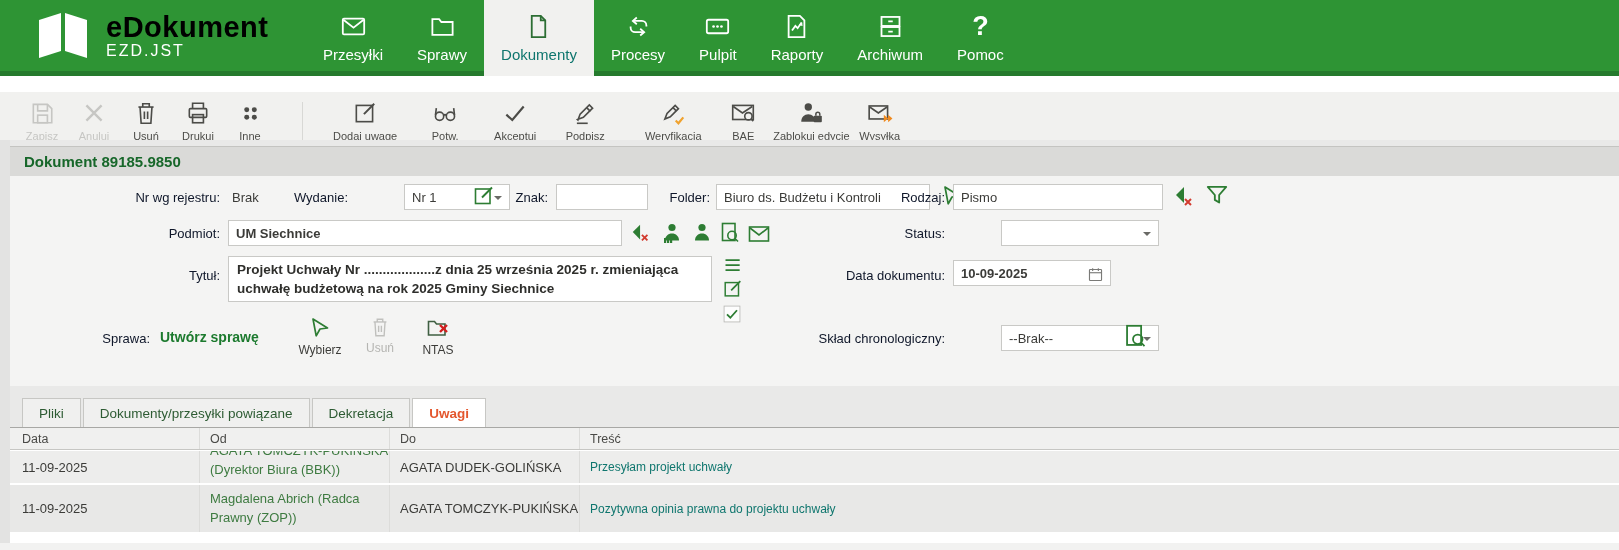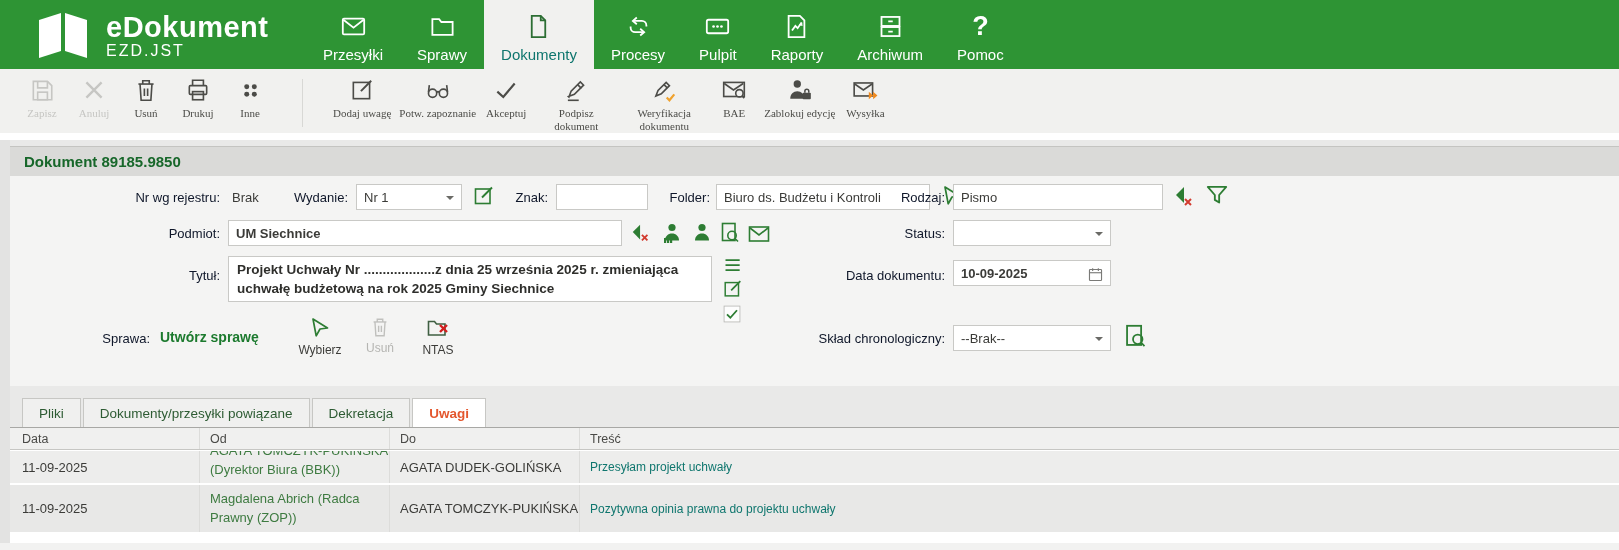--- a/index.html
+++ b/index.html
@@ -4,33 +4,33 @@
 <style>
   html,body{margin:0;padding:0;background:#fff;}
   #app{position:relative;width:1619px;height:550px;overflow:hidden;
        font-family:"Liberation Sans",sans-serif;background:#fff;}
   svg{display:block;}
 
   
   .topnav{position:absolute;top:0;left:0;width:100%;height:76px;background:#2e9434;}
   .nav-underline{position:absolute;top:71px;left:0;width:100%;height:5px;background:#257a2d;}
   .logo{position:absolute;left:34px;top:10px;display:flex;align-items:center;gap:14px;z-index:3;}
-  .logo-title{color:#ffffff;font-size:29px;font-weight:bold;line-height:30px;letter-spacing:.5px;}
+  .logo-title{color:#000000;font-size:29px;font-weight:bold;line-height:30px;letter-spacing:.5px;}
   .logo-sub{color:#fff;font-size:16px;letter-spacing:2px;line-height:18px;}
   .nav{position:absolute;left:306px;top:0;height:76px;display:flex;z-index:2;}
   .nav-item{height:76px;padding:0 17px;display:flex;flex-direction:column;align-items:center;
             justify-content:center;gap:6px;color:#fff;font-size:15px;cursor:pointer;}
   .nav-item svg{width:27px;height:27px;color:#fff;}
   .nav-item .q{font-size:27px;font-weight:bold;line-height:27px;}
   .nav-item.active{background:#f1f1ef;color:#0f766e;}
   .nav-item.active svg{color:#2c6e33;}
 
   
-  .toolbar{position:absolute;top:69px;left:0;width:100%;height:64px;background:#f1f1ef;
-           display:flex;align-items:flex-start;padding:8px 0 0 16px;box-sizing:border-box;font-family:Liberation Serif, serif;}
+  .toolbar{position:absolute;top:92px;left:0;width:100%;height:64px;background:#f1f1ef;
+           display:flex;align-items:flex-start;padding:8px 0 0 16px;box-sizing:border-box;}
   .tool{display:flex;flex-direction:column;align-items:center;gap:4px;margin:0 4px;
         min-width:44px;max-width:80px;color:#4c4c48;font-size:11px;text-align:center;
         line-height:1.15;cursor:pointer;}
   .tool svg{width:26px;height:26px;color:#4c4c48;}
   .tool.disabled{color:#c6c6c3;cursor:default;}
   .tool.disabled svg{color:#c6c6c3;}
   .tb-sep{width:1px;height:48px;background:#d8d8d5;margin:2px 26px 0 26px;}
 
   
   .gutter{position:absolute;left:0;top:140px;width:10px;height:410px;background:#e3e3e2;}
@@ -38,21 +38,21 @@
   .panel-header{position:absolute;top:146px;left:10px;right:0;height:30px;background:#dadad8;
                 border-top:1px solid #c4c4c1;display:flex;align-items:center;padding-left:14px;
                 box-sizing:border-box;font-size:15px;font-weight:bold;color:#17672a;}
   .form{position:absolute;top:176px;left:10px;right:0;height:210px;background:#f4f4f3;}
 
   .lbl{position:absolute;color:#0f172a;font-size:13px;text-align:right;white-space:nowrap;}
   .val{position:absolute;color:#3b3b38;font-size:13px;}
   .inp{position:absolute;height:26px;background:#fff;border:1px solid #c9c9c6;box-sizing:border-box;
        font-size:13px;color:#3b3b38;display:flex;align-items:center;padding:0 7px;}
   .inp.bold{font-weight:bold;}
-  .sel{padding-right:32px;}
+  .sel{padding-right:32px;margin-left:48px;}
   .caret{position:absolute;right:7px;top:11px;width:0;height:0;border:4px solid transparent;
          border-top-color:#6a6a66;}
   .txta{position:absolute;background:#fff;border:1px solid #c9c9c6;box-sizing:border-box;
         font-size:13.5px;font-weight:bold;color:#2f2f2c;line-height:19px;padding:3px 8px;}
   .fic{position:absolute;cursor:pointer;}
   .fic svg{color:#2d7d33;}
   .link-green{position:absolute;color:#1c7a2e;font-size:14px;font-weight:bold;cursor:pointer;}
   .mini-act{position:absolute;display:flex;flex-direction:column;align-items:center;gap:3px;
             font-size:12px;color:#3c3c39;cursor:pointer;}
   .mini-act.disabled{color:#b5b5b2;cursor:default;}

